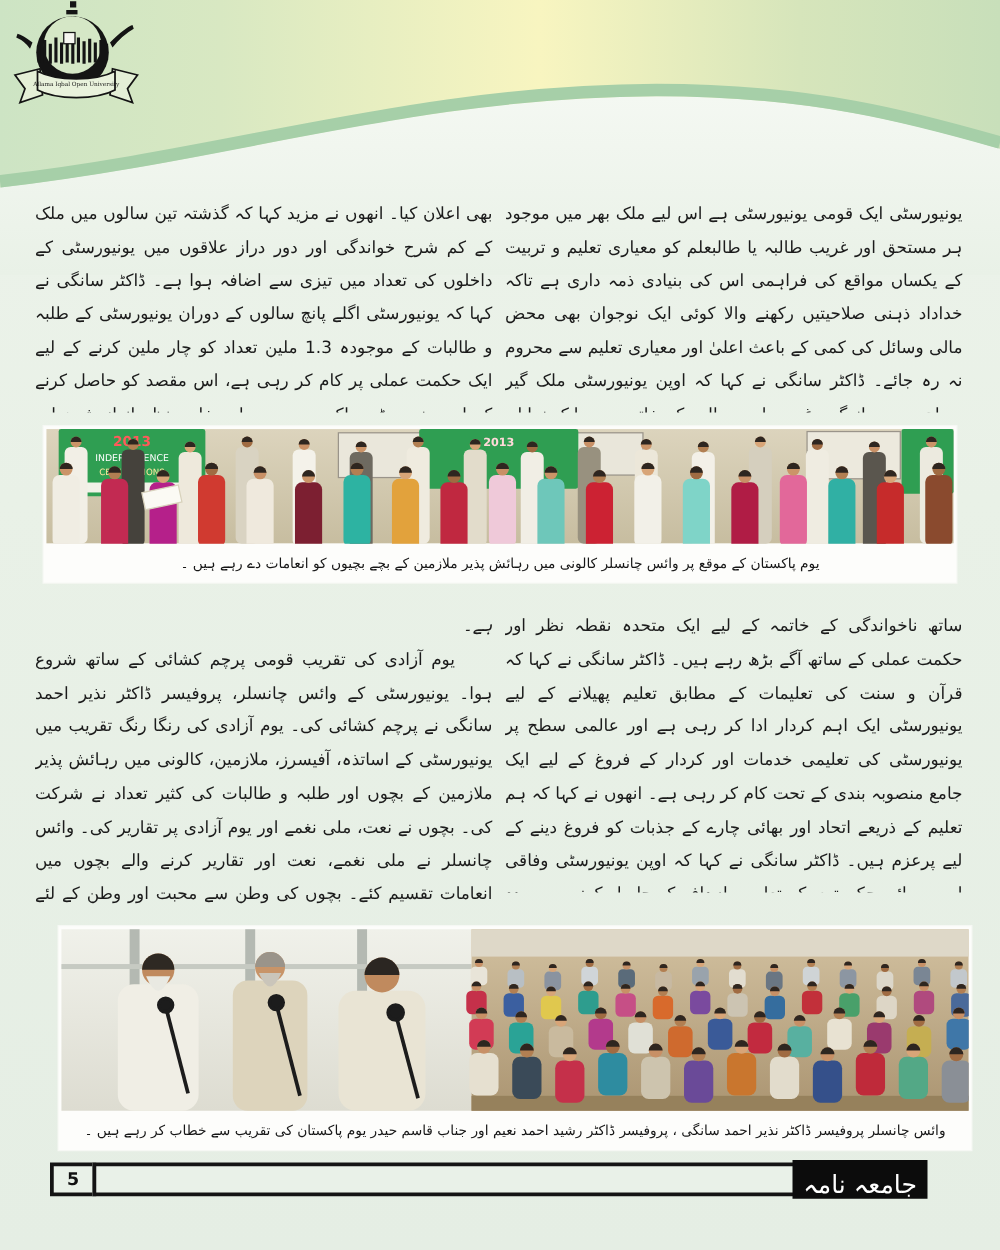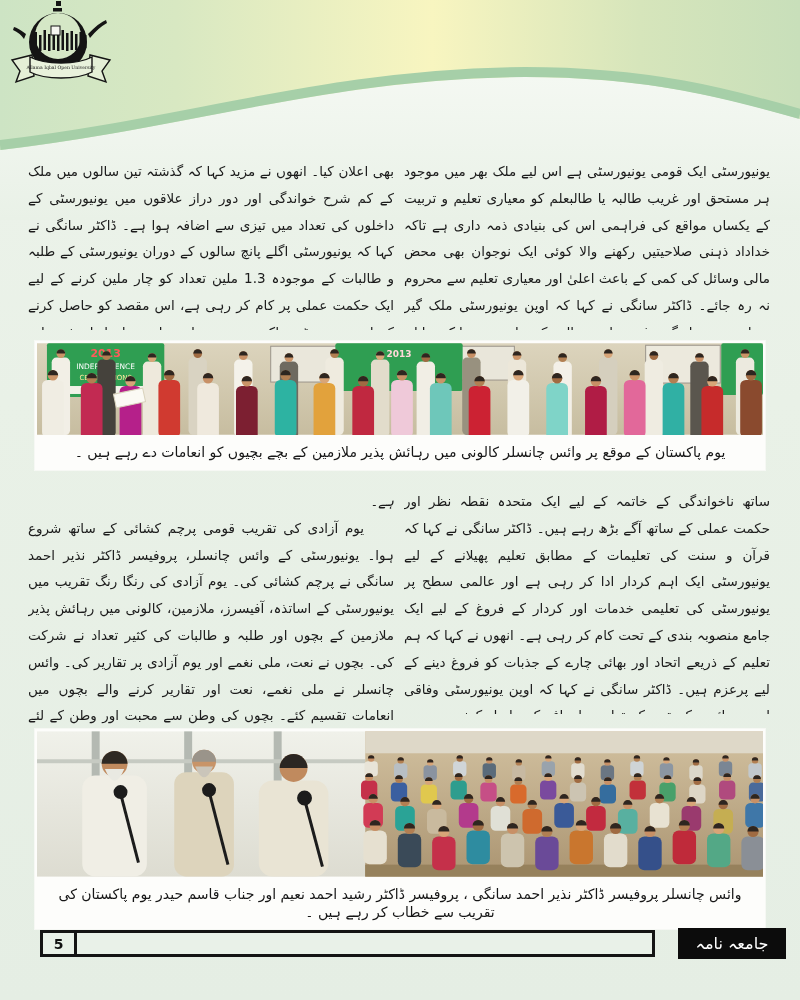--- a/index.html
+++ b/index.html
@@ -15,28 +15,28 @@
   
   .col{position:absolute;width:366px;overflow:hidden;color:#1b1b1b;}
   .urdu{direction:rtl;text-align:justify;font-size:13.5px;line-height:26.8px;font-family:"DejaVu Sans",sans-serif;}
   .urdu p{margin:0;}
   .lead-line{text-align:right;font-style:italic;}
   .indent{text-indent:30px;}
 
   
   .photo-block{position:absolute;left:35px;width:730px;background:#fdfdfb;box-shadow:0 0 0 1px #f6f8f4;}
   .photo-block svg{display:block;}
-  .photo-caption{direction:rtl;text-align:center;font-size:14px;color:#161616;padding:9px 6px 8px 6px;line-height:1.25;}
+  .photo-caption{direction:rtl;text-align:center;font-size:11px;color:#161616;padding:9px 6px 8px 6px;line-height:1.25;}
 
   
   .page-num-box{position:absolute;left:40px;top:930px;width:37px;height:27px;border:3px solid #141414;background:#e9f1e8;
     box-sizing:border-box;display:flex;align-items:center;justify-content:center;font-size:14px;font-weight:bold;color:#111;}
   .footer-rule{position:absolute;left:74px;top:930px;width:581px;height:27px;border:3px solid #141414;background:#e9f1e8;box-sizing:border-box;}
-  .masthead-box{position:absolute;left:678px;top:928px;width:108px;height:31px;background:#0c0c0c;color:#ffffff;
-    display:flex;align-items:center;justify-content:center;font-size:16px;direction:rtl;}
+  .masthead-box{position:absolute;left:634px;top:928px;width:108px;height:31px;background:#0c0c0c;color:#ffffff;
+    display:flex;align-items:flex-end;justify-content:center;font-size:20px;direction:rtl;}
 </style>
 </head>
 <body>
 
 <div class="page">
 
   <div class="header">
     <svg width="800" height="220" viewBox="0 0 800 220">
       <defs>
         <linearGradient id="wfade" x1="0" y1="0" x2="0" y2="1">
@@ -305,21 +305,21 @@
   </figure>
 
   <div class="col urdu" dir="rtl" style="left:404px;top:488px;height:226px;">
     <p>ساتھ ناخواندگی کے خاتمہ کے لیے ایک متحدہ نقطہ نظر اور حکمت عملی کے ساتھ آگے بڑھ رہے ہیں۔ ڈاکٹر سانگی نے کہا کہ قرآن و سنت کی تعلیمات کے مطابق تعلیم پھیلانے کے لیے یونیورسٹی ایک اہم کردار ادا کر رہی ہے اور عالمی سطح پر یونیورسٹی کی تعلیمی خدمات اور کردار کے فروغ کے لیے ایک جامع منصوبہ بندی کے تحت کام کر رہی ہے۔ انھوں نے کہا کہ ہم تعلیم کے ذریعے اتحاد اور بھائی چارے کے جذبات کو فروغ دینے کے لیے پرعزم ہیں۔ ڈاکٹر سانگی نے کہا کہ اوپن یونیورسٹی وفاقی اور صوبائی حکومتوں کے تعلیمی اہداف کو حاصل کرنے میں مدد فراہم کرتی رہے گی۔ انھوں نے ملکی سطح پر طلبہ و طالبات کے لیے ٹیکنیکل اور ووکیشنل تربیت فراہم کرنے کے لیے خصوصی اسکیم شروع کرنے کا</p>
   </div>
   <div class="col urdu" dir="rtl" style="left:28px;top:488px;height:240px;">
     <p class="lead-line">ہے۔</p>
     <p class="indent">یوم آزادی کی تقریب قومی پرچم کشائی کے ساتھ شروع ہوا۔ یونیورسٹی کے وائس چانسلر، پروفیسر ڈاکٹر نذیر احمد سانگی نے پرچم کشائی کی۔ یوم آزادی کی رنگا رنگ تقریب میں یونیورسٹی کے اساتذہ، آفیسرز، ملازمین، کالونی میں رہائش پذیر ملازمین کے بچوں اور طلبہ و طالبات کی کثیر تعداد نے شرکت کی۔ بچوں نے نعت، ملی نغمے اور یوم آزادی پر تقاریر کی۔ وائس چانسلر نے ملی نغمے، نعت اور تقاریر کرنے والے بچوں میں انعامات تقسیم کئے۔ بچوں کی وطن سے محبت اور وطن کے لئے جوش و خروش دیکھ کر وائس چانسلر نے ڈائریکٹر، انسٹی ٹیوٹ آف ایجوکیشنل ٹیکنالوجی، محمد قاسم حیدر کو ہدایات جاری کیں کہ ان بچوں کی حوصلہ افزائی کے لیے اور ان میں موجود خداداد صلاحیتوں کو مزید</p>
   </div>
 
-  <figure class="photo-block" style="top:729px;margin:0;padding:2px 2px 0 2px;box-sizing:border-box;">
+  <figure class="photo-block" style="top:729px;margin:12px;padding:2px 2px 0 2px;box-sizing:border-box;">
     <svg id="photo2" width="726" height="146" viewBox="0 0 730 146">
       <defs>
         <linearGradient id="wallL" x1="0" y1="0" x2="0" y2="1">
           <stop offset="0" stop-color="#f0f1ea"></stop>
             <stop offset="1" stop-color="#dddcd1"></stop>
         </linearGradient>
         <linearGradient id="wallR" x1="0" y1="0" x2="0" y2="1">
           <stop offset="0" stop-color="#d2c1a0"></stop>
             <stop offset="1" stop-color="#ab9572"></stop>
         </linearGradient>

